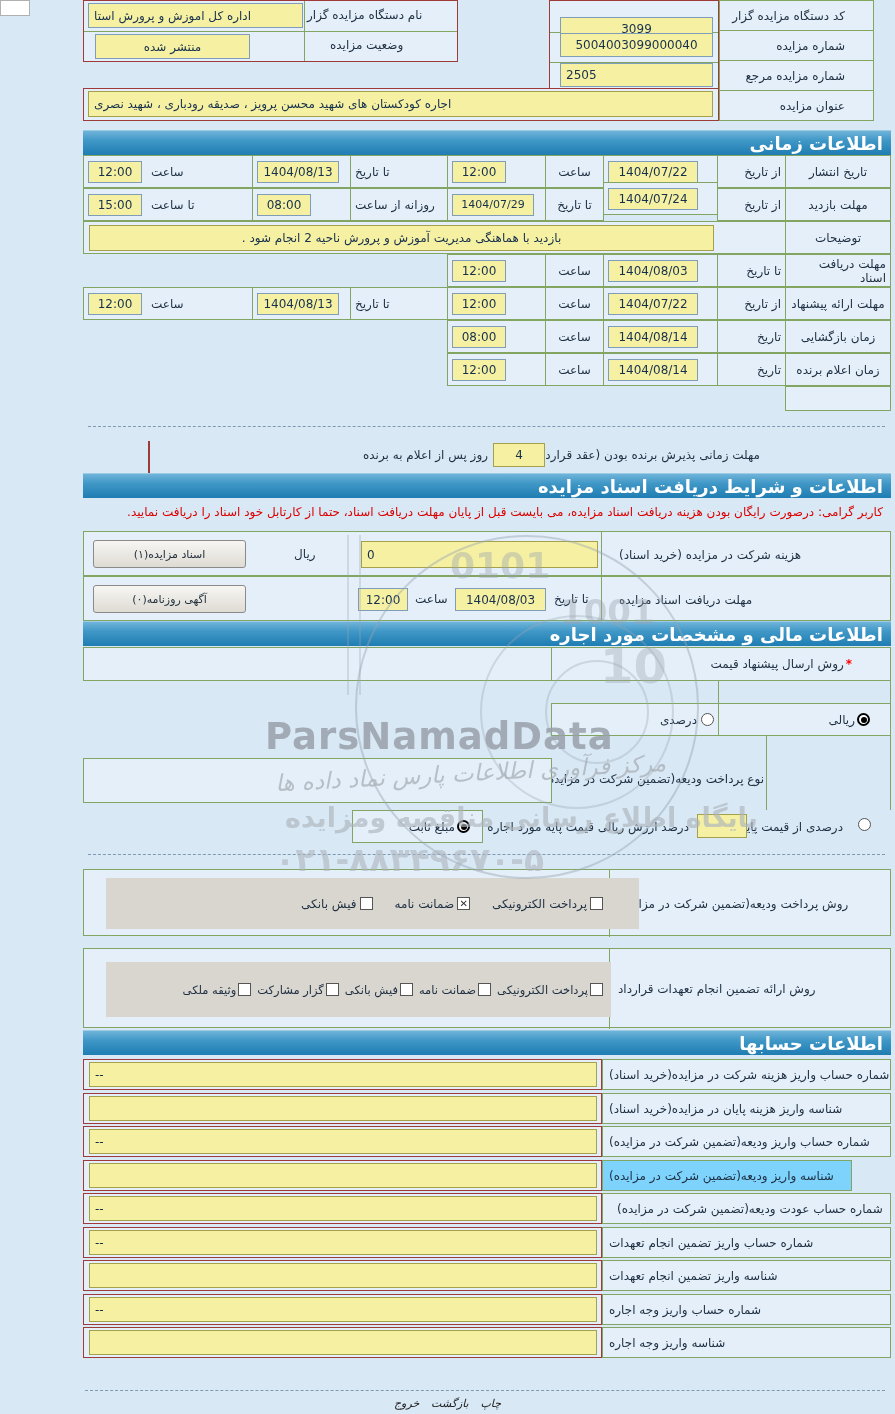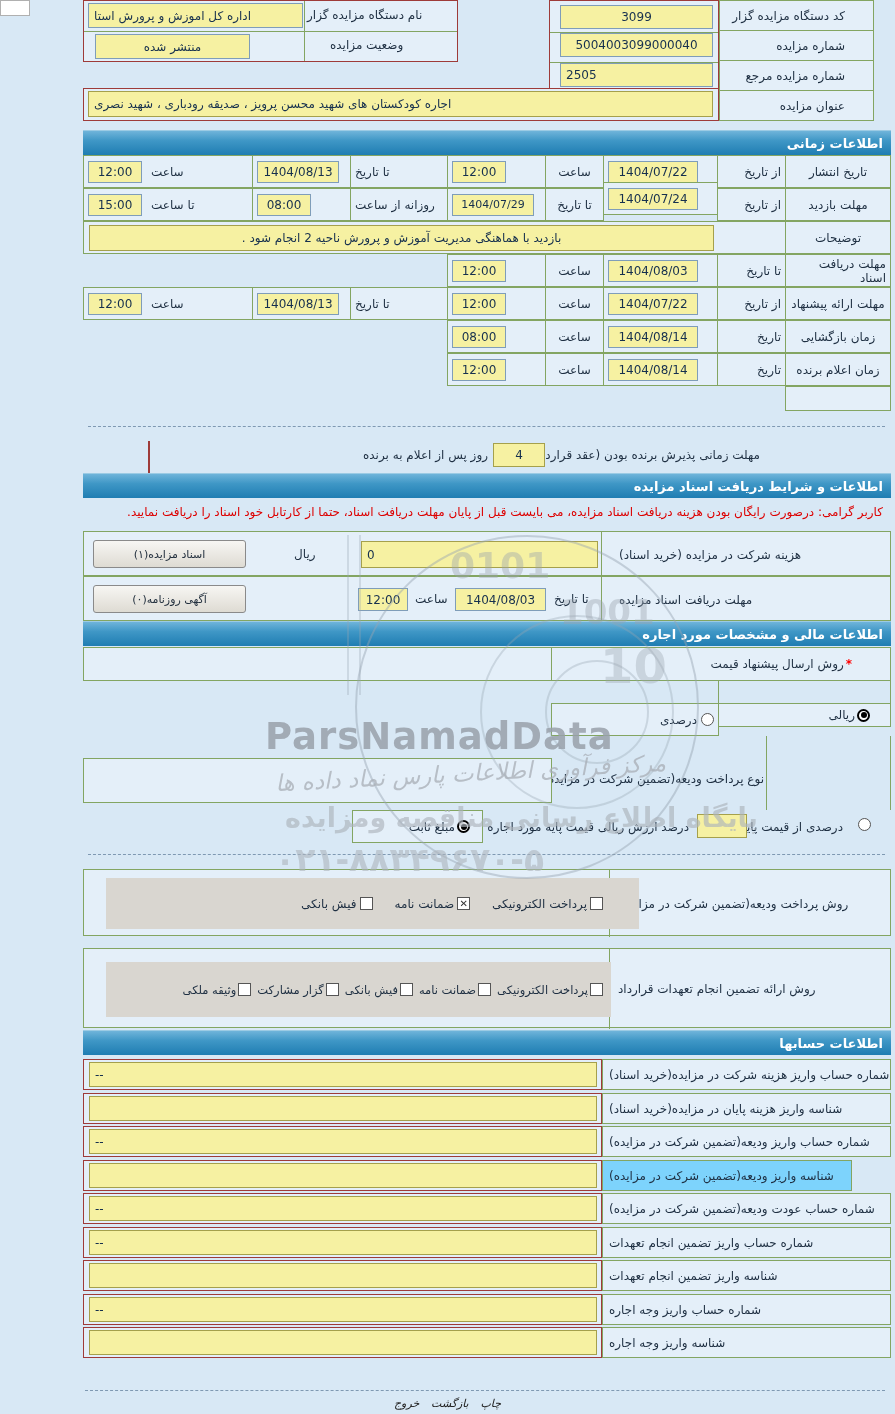--- a/index.html
+++ b/index.html
@@ -15,21 +15,21 @@
   
   .yb{box-sizing:border-box;background:#f6f1a2;border:1px solid #7f9db9;display:flex;
       align-items:center;justify-content:center;font-size:12px;color:#16304e;overflow:hidden;white-space:nowrap;}
   .yb.olive{border-color:#a5a04c;}
   .yb.right{justify-content:flex-end;padding:0 5px;}
   .yb.rightpad{justify-content:flex-end;padding:0 5px;}
   
   .redbox{position:absolute;box-sizing:border-box;border:1px solid #9e3b39;}
   
   .hdr{position:absolute;box-sizing:border-box;height:25px;display:flex;align-items:center;justify-content:flex-start;
-       padding:0 8px;color:#fff;font-weight:bold;font-size:13px;
+       padding:0 8px;color:#fff;font-weight:bold;font-size:18px;
        background:linear-gradient(180deg,#6fb4da 0%,#3f97c6 40%,#1f7db2 100%);
        border-top:1px solid #9ccbe4;}
   .dash{position:absolute;border-top:1px dashed #7f99b2;height:0;}
   .btn{position:absolute;box-sizing:border-box;background:linear-gradient(180deg,#f7f6f3,#dedbd3);
        border:1px solid #8a8a8a;border-radius:3px;display:flex;align-items:center;justify-content:center;
        font-size:11px;color:#24313f;cursor:default;}
   .rd{box-sizing:border-box;width:13px;height:13px;border:1px solid #555;border-radius:50%;background:#fff;
       display:inline-flex;align-items:center;justify-content:center;flex:0 0 auto;}
   .rd.on{border:2px solid #000;}
   .rd.on::after{content:"";width:6px;height:6px;border-radius:50%;background:#000;}
@@ -64,21 +64,21 @@
     <span>شماره مزایده مرجع</span>
   </div>
   <div class="lblcell" style="left:719px;top:90px;width:155px;height:31px;justify-content:flex-start;padding-right:28px;">
     <span>عنوان مزایده</span>
   </div>
 
   <div class="redbox" style="left:549px;top:0;width:170px;height:91px;background:#e4eff9;">
     <div style="position:absolute;left:0;top:0;width:100%;height:31px;border-bottom:1px solid #83a562;"></div>
     <div style="position:absolute;left:0;top:30px;width:100%;height:31px;border-bottom:1px solid #83a562;"></div>
   </div>
-  <div class="yb" style="position:absolute;left:560px;top:5px;width:153px;height:24px;">
+  <div class="yb" style="position:absolute;left:560px;top:17px;width:153px;height:24px;">
     <span>3099</span>
   </div>
   <div class="yb" style="position:absolute;left:560px;top:33px;width:153px;height:24px;">
     <span>5004003099000040</span>
   </div>
   <div class="yb right" style="position:absolute;left:560px;top:63px;width:153px;height:24px;">
     <span>2505</span>
   </div>
 
   <div class="redbox" style="left:83px;top:0;width:375px;height:62px;background:#e4eff9;">
@@ -338,21 +338,21 @@
 
   <div class="tc start" style="left:551px;top:647px;width:340px;height:34px;padding-right:38px;">
     <span class="star">*</span>
     <span>روش ارسال پیشنهاد قیمت</span>
   </div>
   <div class="tc" style="left:83px;top:647px;width:469px;height:34px;"></div>
 
   <div class="vline" style="left:718px;top:681px;height:22px;"></div>
   <div class="vline" style="left:890px;top:681px;height:22px;"></div>
 
-  <div class="tc start" style="left:718px;top:703px;width:173px;height:24px;padding-right:20px;gap:2px;">
+  <div class="tc start" style="left:718px;top:703px;width:173px;height:33px;padding-right:20px;gap:2px;">
     <span class="rd on"></span>
     <span>ریالی</span>
   </div>
   <div class="tc start" style="left:551px;top:703px;width:168px;height:33px;padding-right:4px;gap:4px;">
     <span class="rd"></span>
     <span>درصدی</span>
   </div>
 
   <div class="vline" style="left:766px;top:736px;height:74px;"></div>
   <div class="vline" style="left:890px;top:736px;height:74px;"></div>
@@ -470,21 +470,21 @@
     <div class="abs" style="left:519px;top:0;width:250px;height:31px;border:1px solid #83a562;background:#7dd3fc;display:flex;align-items:center;justify-content:flex-end;padding-left:6px;">
       <span class="nowrap">شناسه واریز ودیعه(تضمین شرکت در مزایده)</span>
     </div>
   </div>
   <div class="abs" style="left:83px;top:1193px;width:808px;height:31px;">
     <div class="abs" style="left:0;top:0;width:519px;height:31px;border:1px solid #9e3b39;background:#e4eff9;">
       <div class="yb olive right" style="position:absolute;left:5px;top:2px;width:508px;height:25px;">
           <span>--</span>
         </div>
     </div>
-    <div class="abs" style="left:519px;top:0;width:289px;height:31px;border:1px solid #83a562;background:#e4eff9;display:flex;align-items:center;justify-content:flex-end;padding-left:6px;">
+    <div class="abs" style="left:519px;top:0;width:289px;height:31px;border:1px solid #83a562;background:#e4eff9;display:flex;align-items:center;justify-content:flex-end;padding-left:14px;">
       <span class="nowrap">شماره حساب عودت ودیعه(تضمین شرکت در مزایده)</span>
     </div>
   </div>
   <div class="abs" style="left:83px;top:1227px;width:808px;height:31px;">
     <div class="abs" style="left:0;top:0;width:519px;height:31px;border:1px solid #9e3b39;background:#e4eff9;">
       <div class="yb olive right" style="position:absolute;left:5px;top:2px;width:508px;height:25px;">
           <span>--</span>
         </div>
     </div>
     <div class="abs" style="left:519px;top:0;width:289px;height:31px;border:1px solid #83a562;background:#e4eff9;display:flex;align-items:center;justify-content:flex-end;padding-left:6px;">

